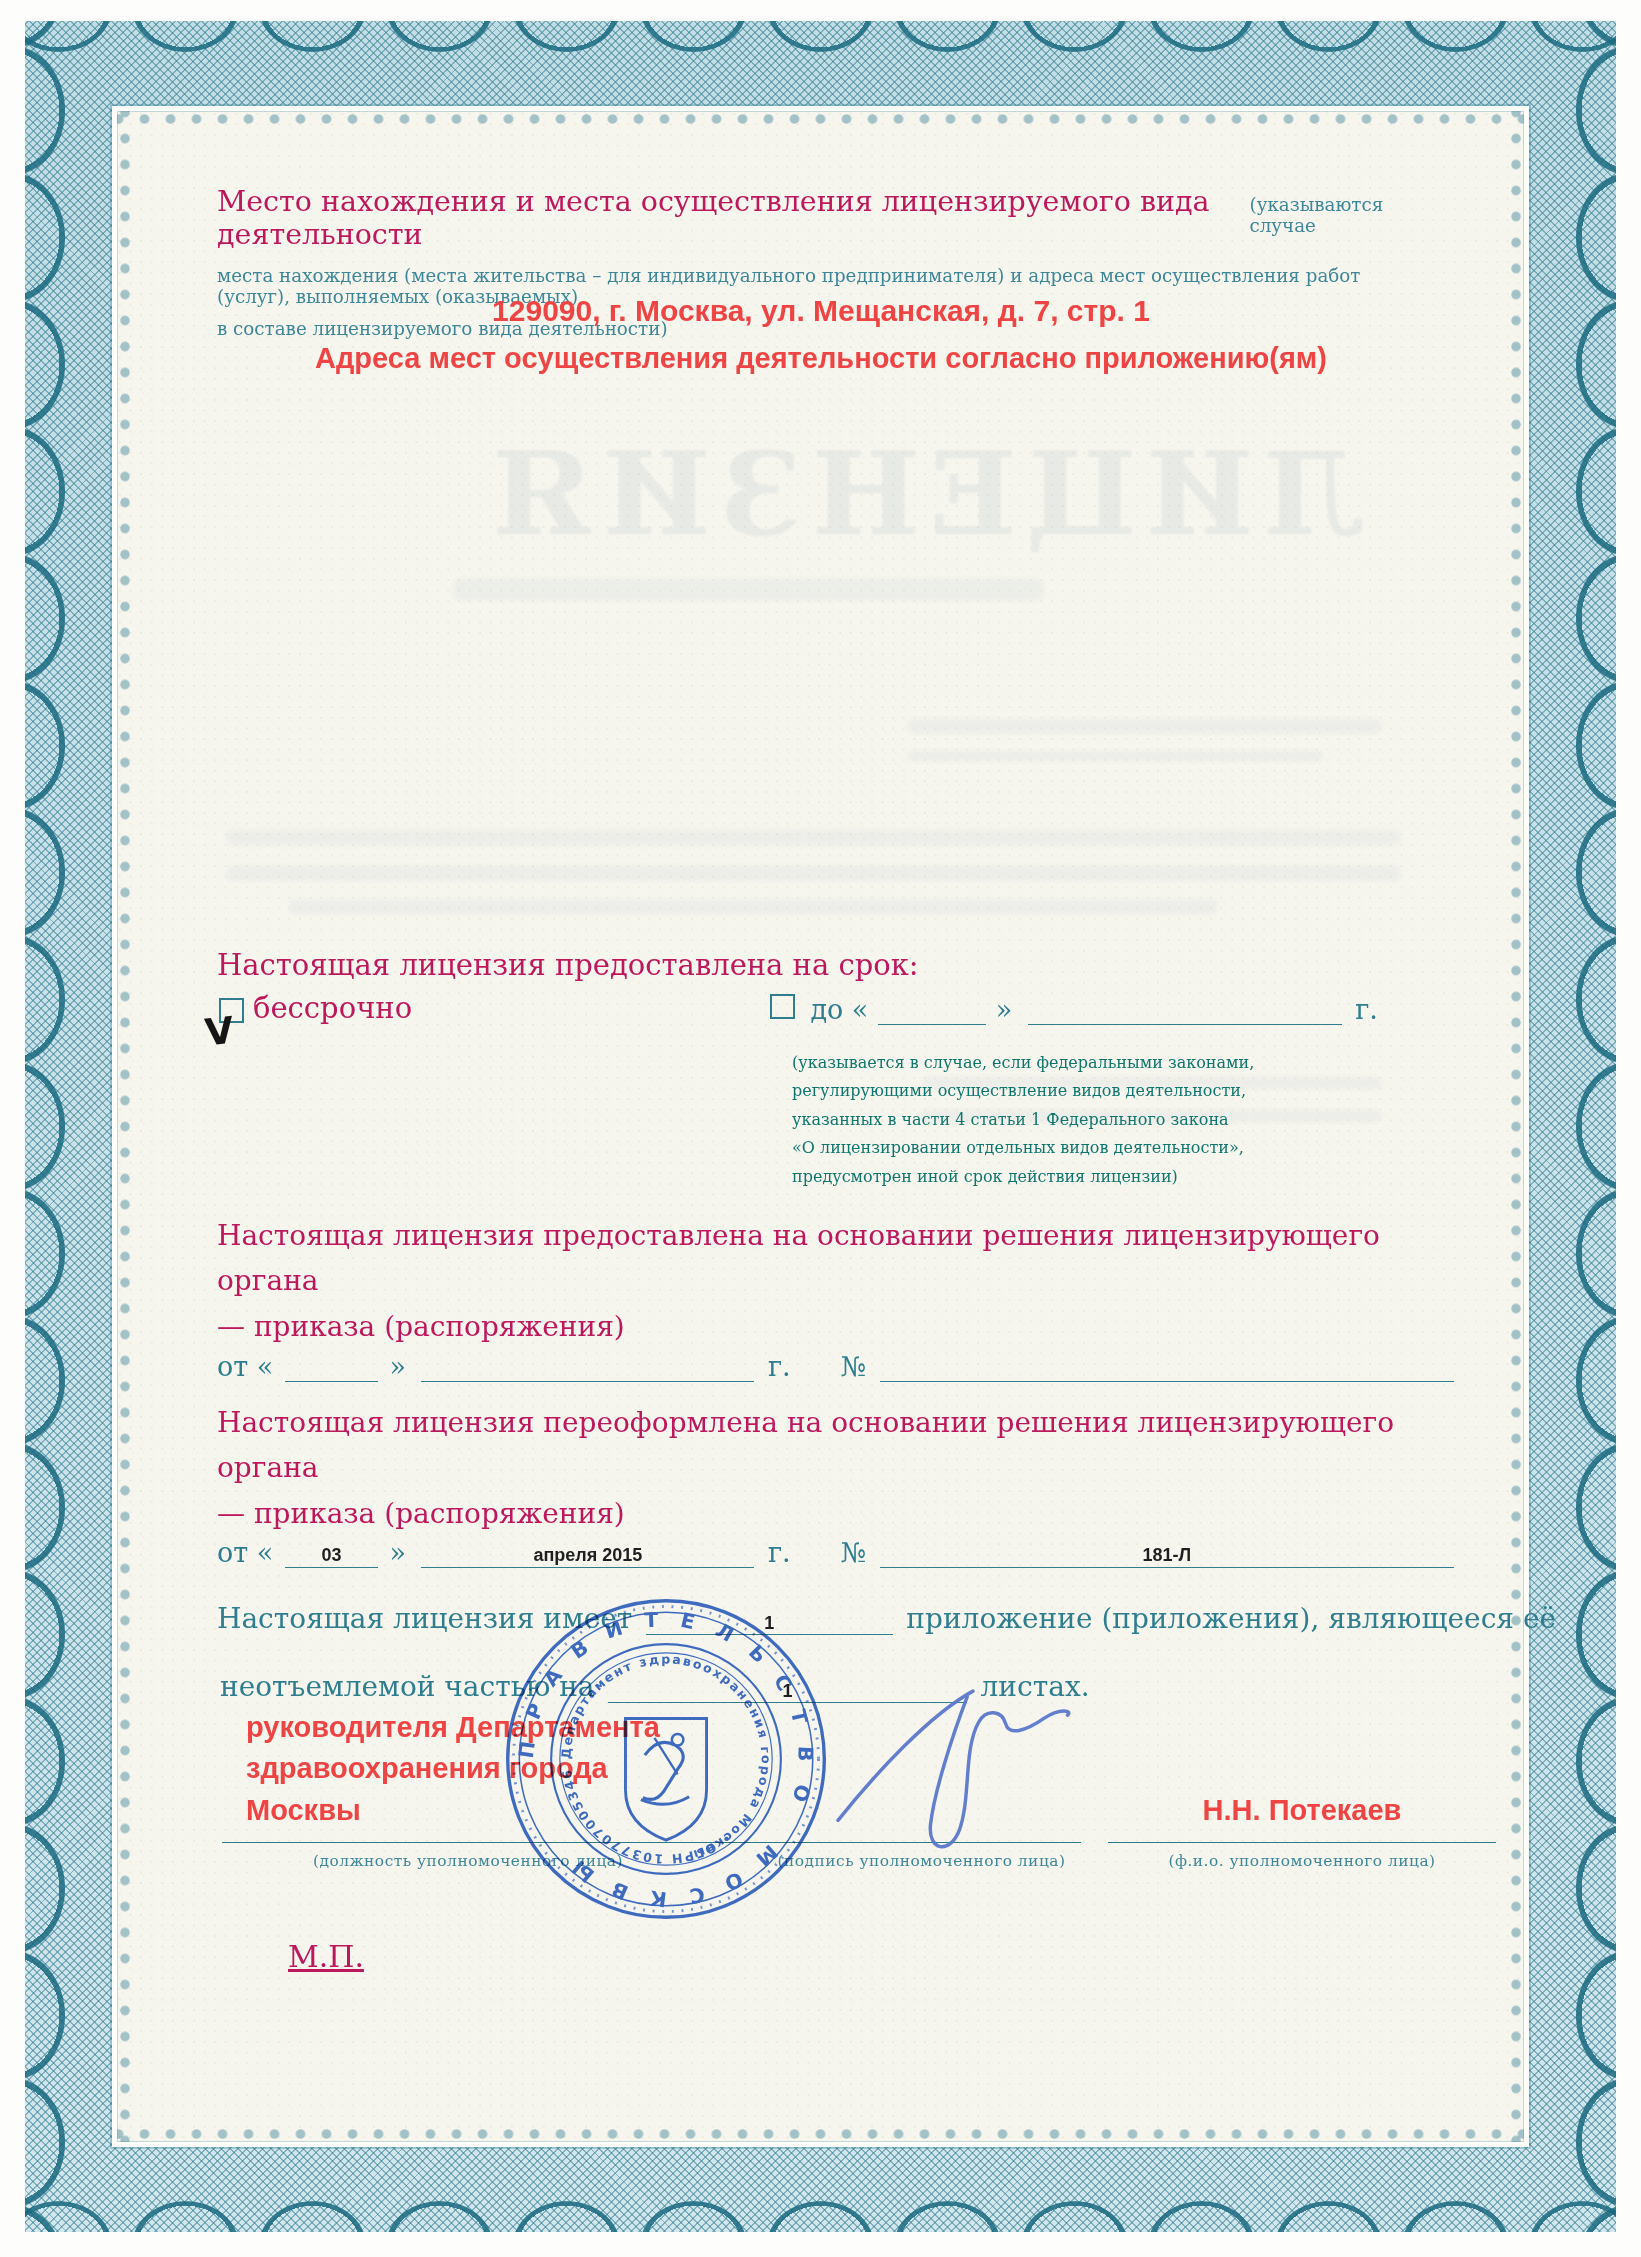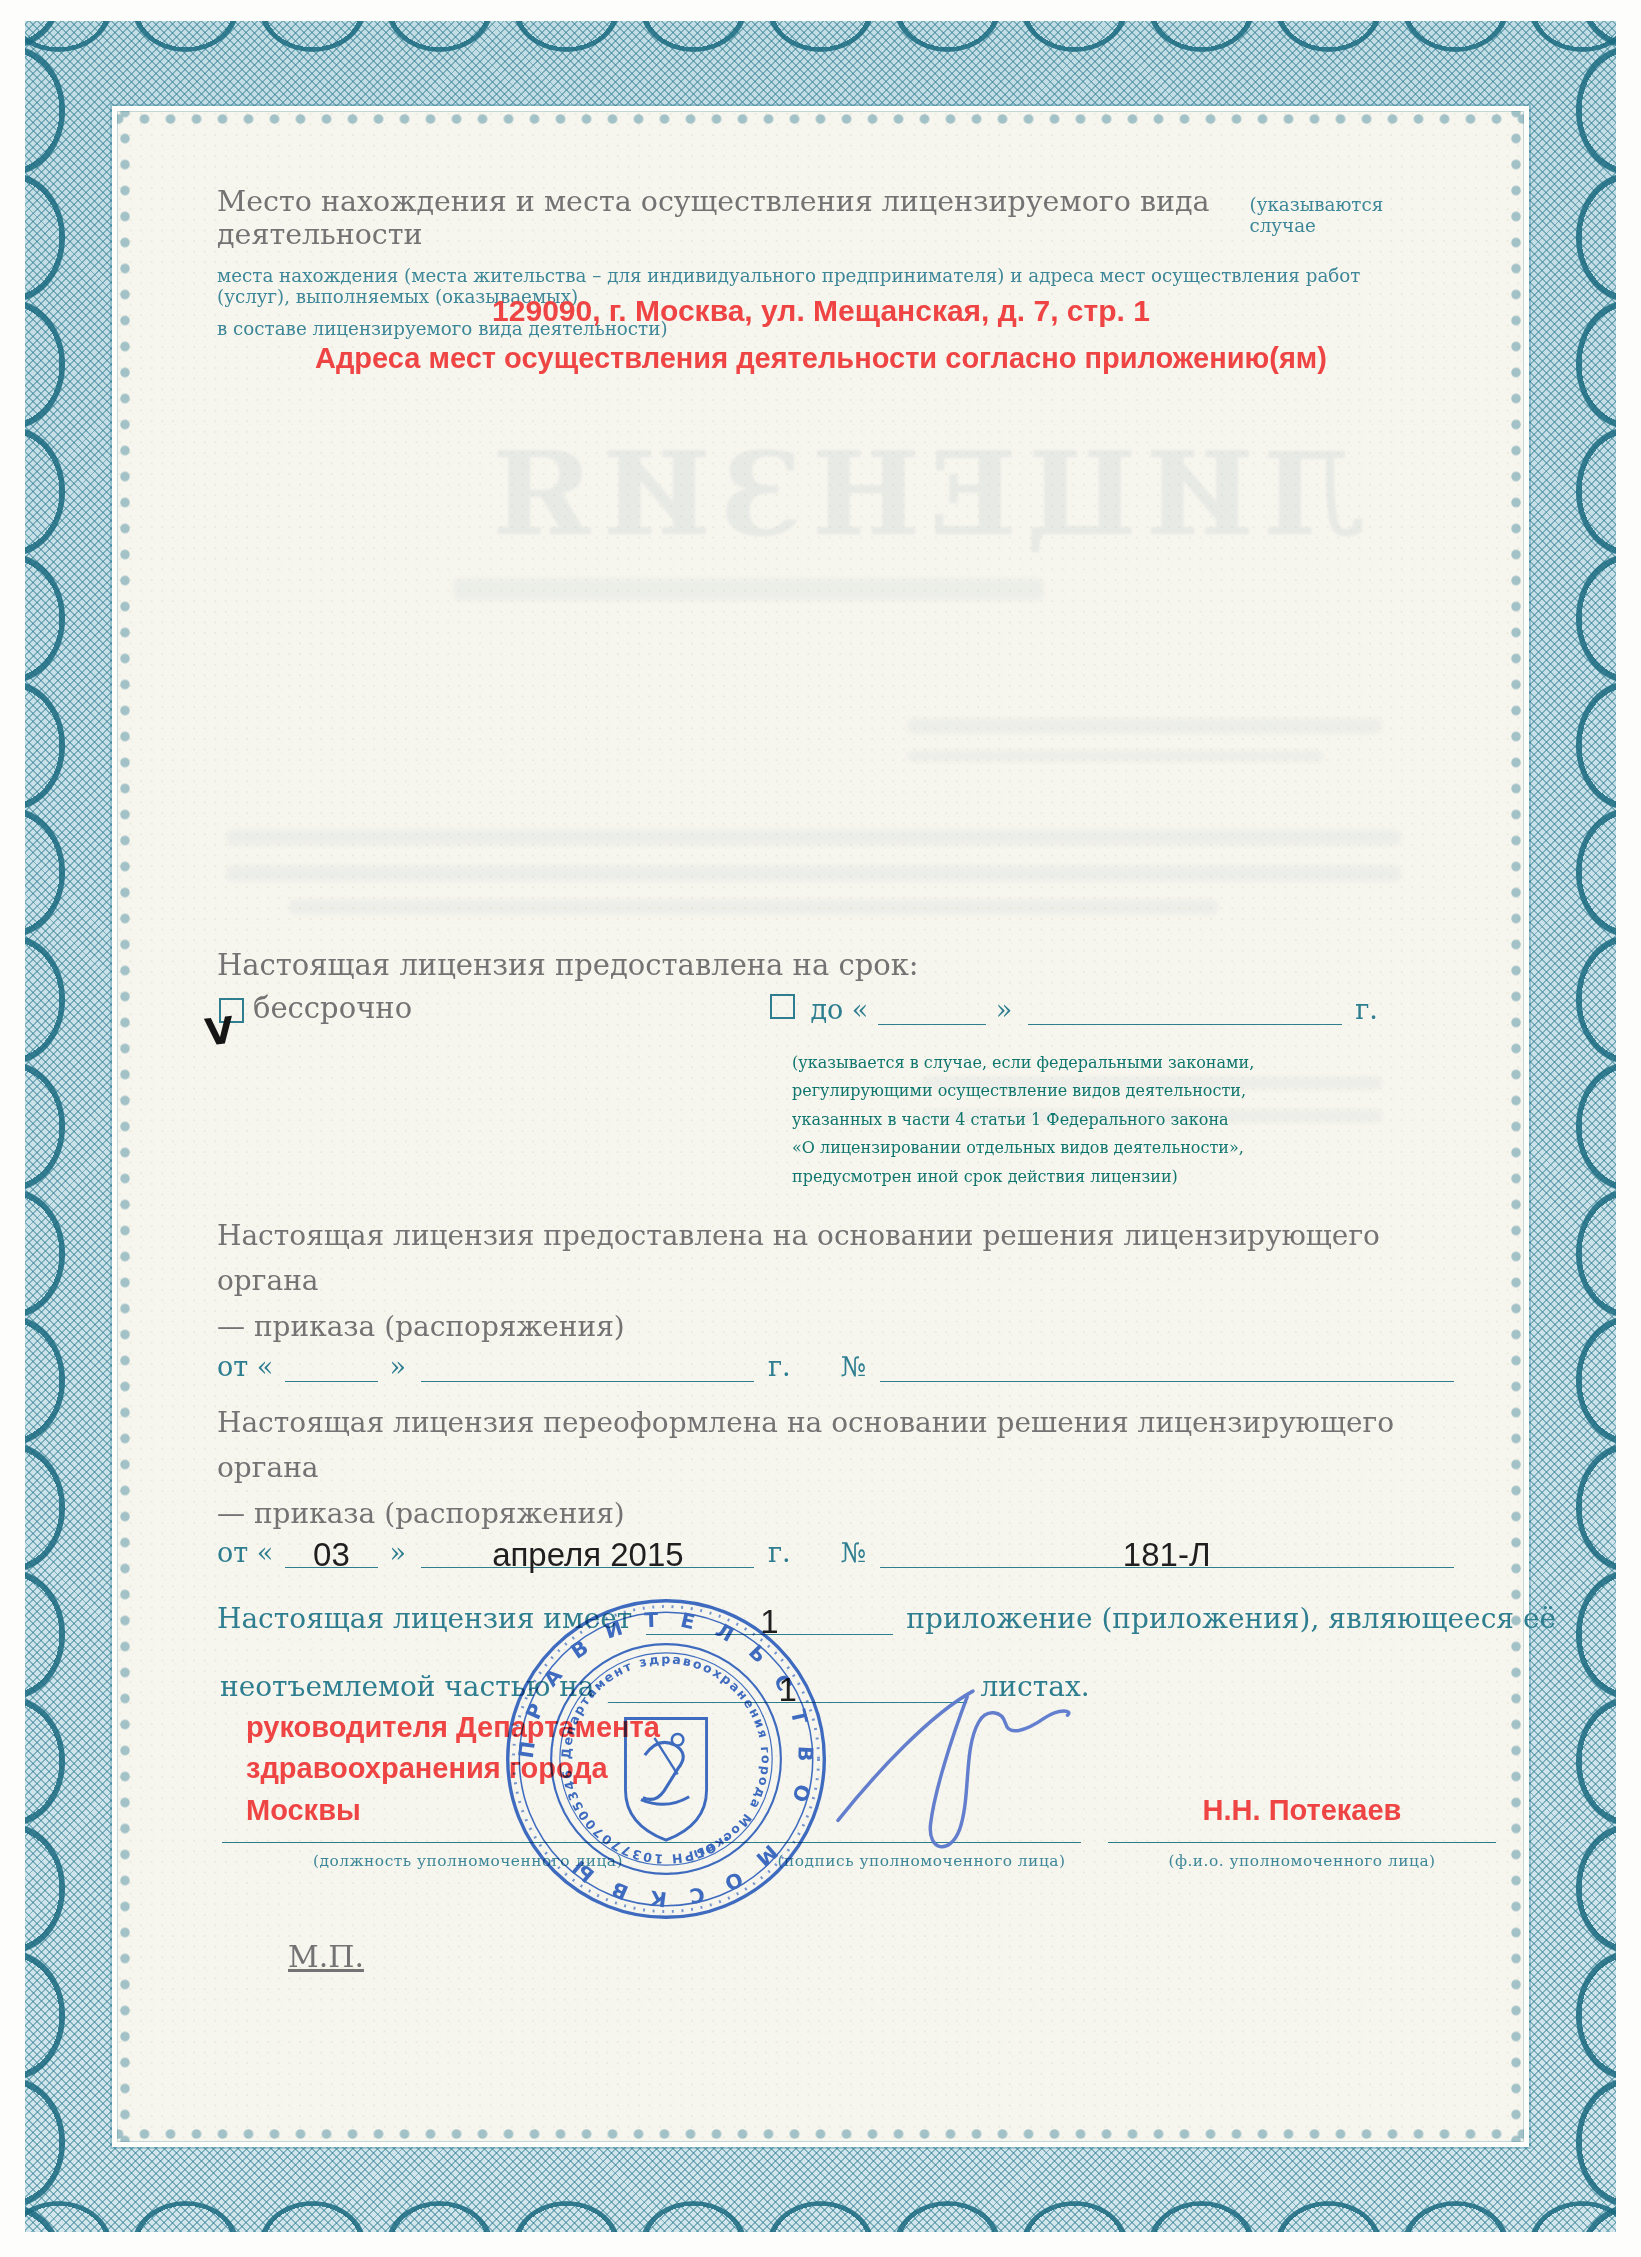--- a/index.html
+++ b/index.html
@@ -24,27 +24,27 @@
     background-image:
       radial-gradient(circle at 2.9px 2.9px, rgba(190,195,150,.20) 0 1.4px, rgba(255,255,255,0) 1.5px),
       radial-gradient(circle at 0 0, rgba(140,175,195,.14) 0 1.2px, rgba(255,255,255,0) 1.4px);
     background-size:10.6px 10.6px,10.6px 10.6px;background-position:0 0,4.8px 5.8px;}
   .page-inner::before{content:"";position:absolute;inset:0;pointer-events:none;
     background:
       radial-gradient(circle 5.8px at 50% 50%, rgba(62,132,152,.45) 0 4.3px, rgba(255,255,255,0) 5.3px) top/26px 16.4px repeat-x,
       radial-gradient(circle 5.8px at 50% 50%, rgba(62,132,152,.45) 0 4.3px, rgba(255,255,255,0) 5.3px) bottom/26px 16.4px repeat-x,
       radial-gradient(circle 5.8px at 50% 50%, rgba(62,132,152,.45) 0 4.3px, rgba(255,255,255,0) 5.3px) left/16.4px 26px repeat-y,
       radial-gradient(circle 5.8px at 50% 50%, rgba(62,132,152,.45) 0 4.3px, rgba(255,255,255,0) 5.3px) right/16.4px 26px repeat-y;}
-  .serif-big{font-family:"DejaVu Serif",serif;font-size:28px;color:#737373;}
+  .serif-big{font-family:"DejaVu Serif",serif;font-size:28px;color:#be185d;}
   .serif-note{font-family:"DejaVu Serif",serif;font-size:18.3px;color:#3d8798;}
   .black-bold{font-family:"Liberation Sans",sans-serif;font-weight:bold;color:#ef4444;}
   .abs{position:absolute;}
   .blank{display:inline-block;border-bottom:1.9px solid #2e7e90;height:33px;
          text-align:center;vertical-align:baseline;}
-  .blank .val{font-family:"Liberation Sans",sans-serif;font-weight:normal;font-size:33px;
+  .blank .val{font-family:"Liberation Sans",sans-serif;font-weight:bold;font-size:18px;
               color:#1f1f1f;position:relative;top:1.9px;}
   .row{display:flex;align-items:flex-end;font-size:27px;color:#2e7e90;
        font-family:"DejaVu Serif",serif;}
   .row > span{white-space:pre;}
   .checkbox{display:inline-block;width:21px;height:21px;border:2.4px solid #2e7e90;
             background:transparent;}
   .caption{font-family:"DejaVu Serif",serif;font-size:15.4px;color:#3d8798;
            text-align:center;letter-spacing:0.5px;}
   .sigline{border-top:1.9px solid #2d7c8c;height:0;}
   .watermark{transform:scaleX(-1);font-family:"DejaVu Serif",serif;font-weight:bold;

